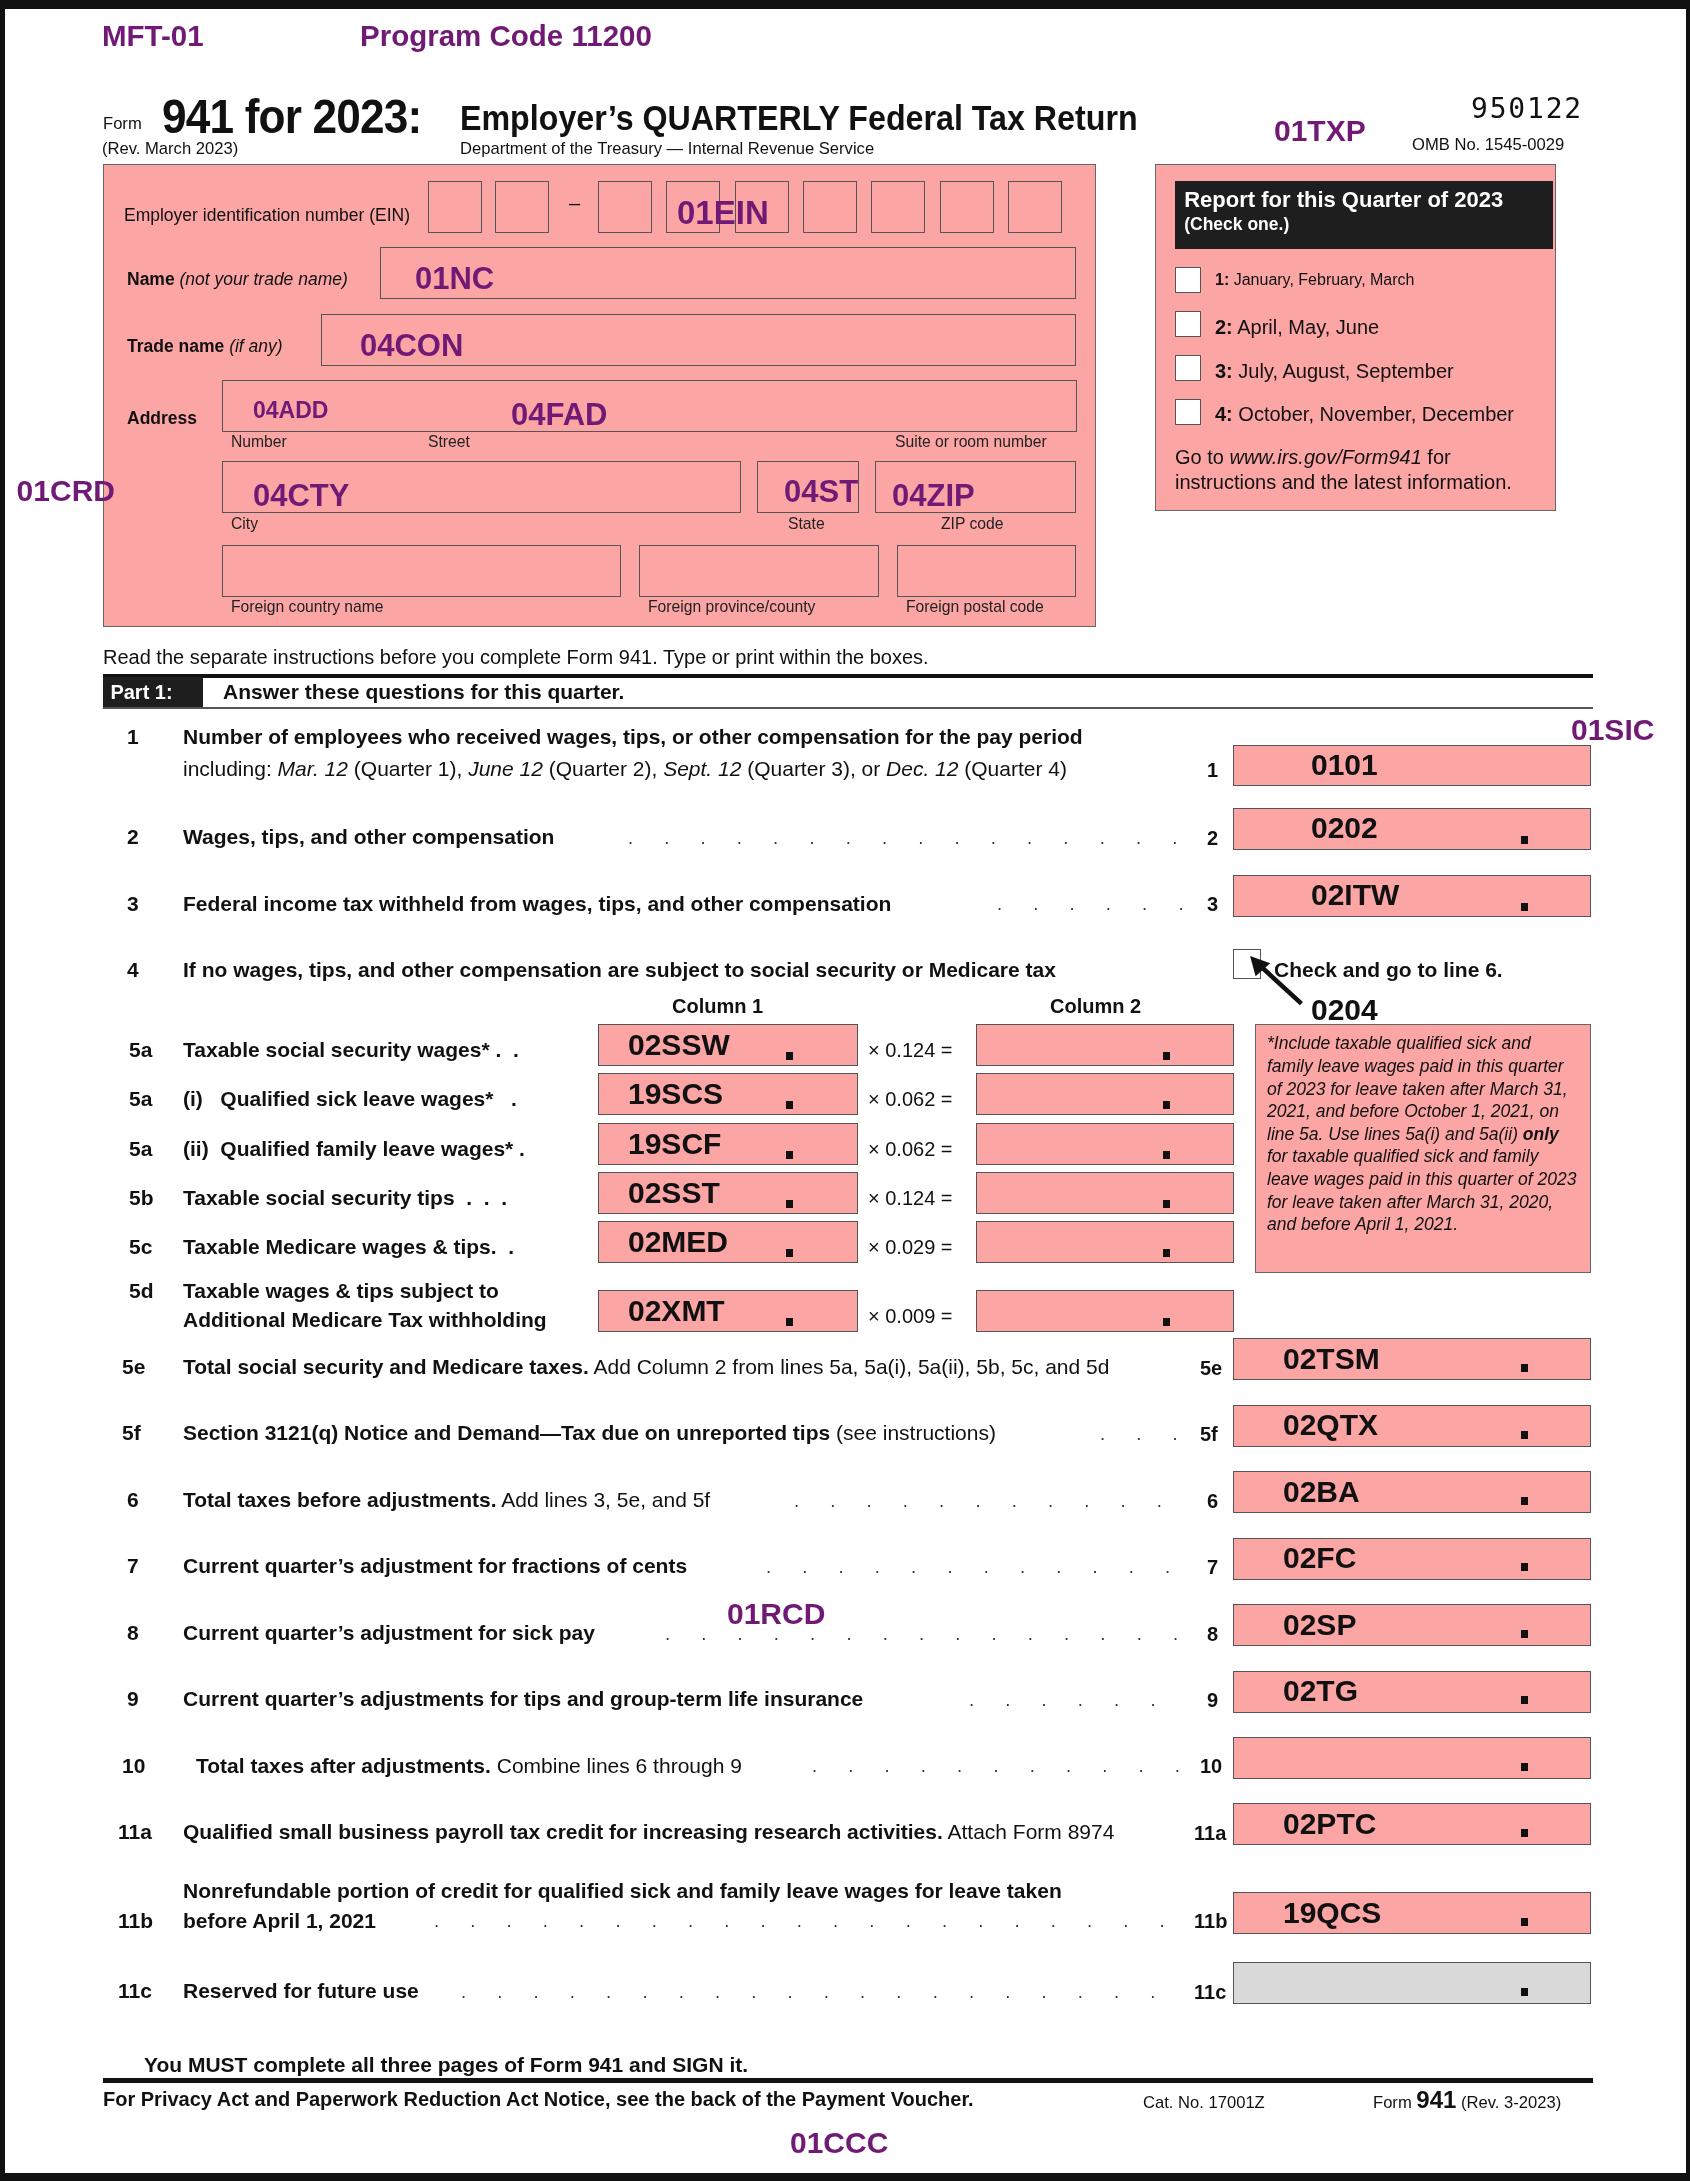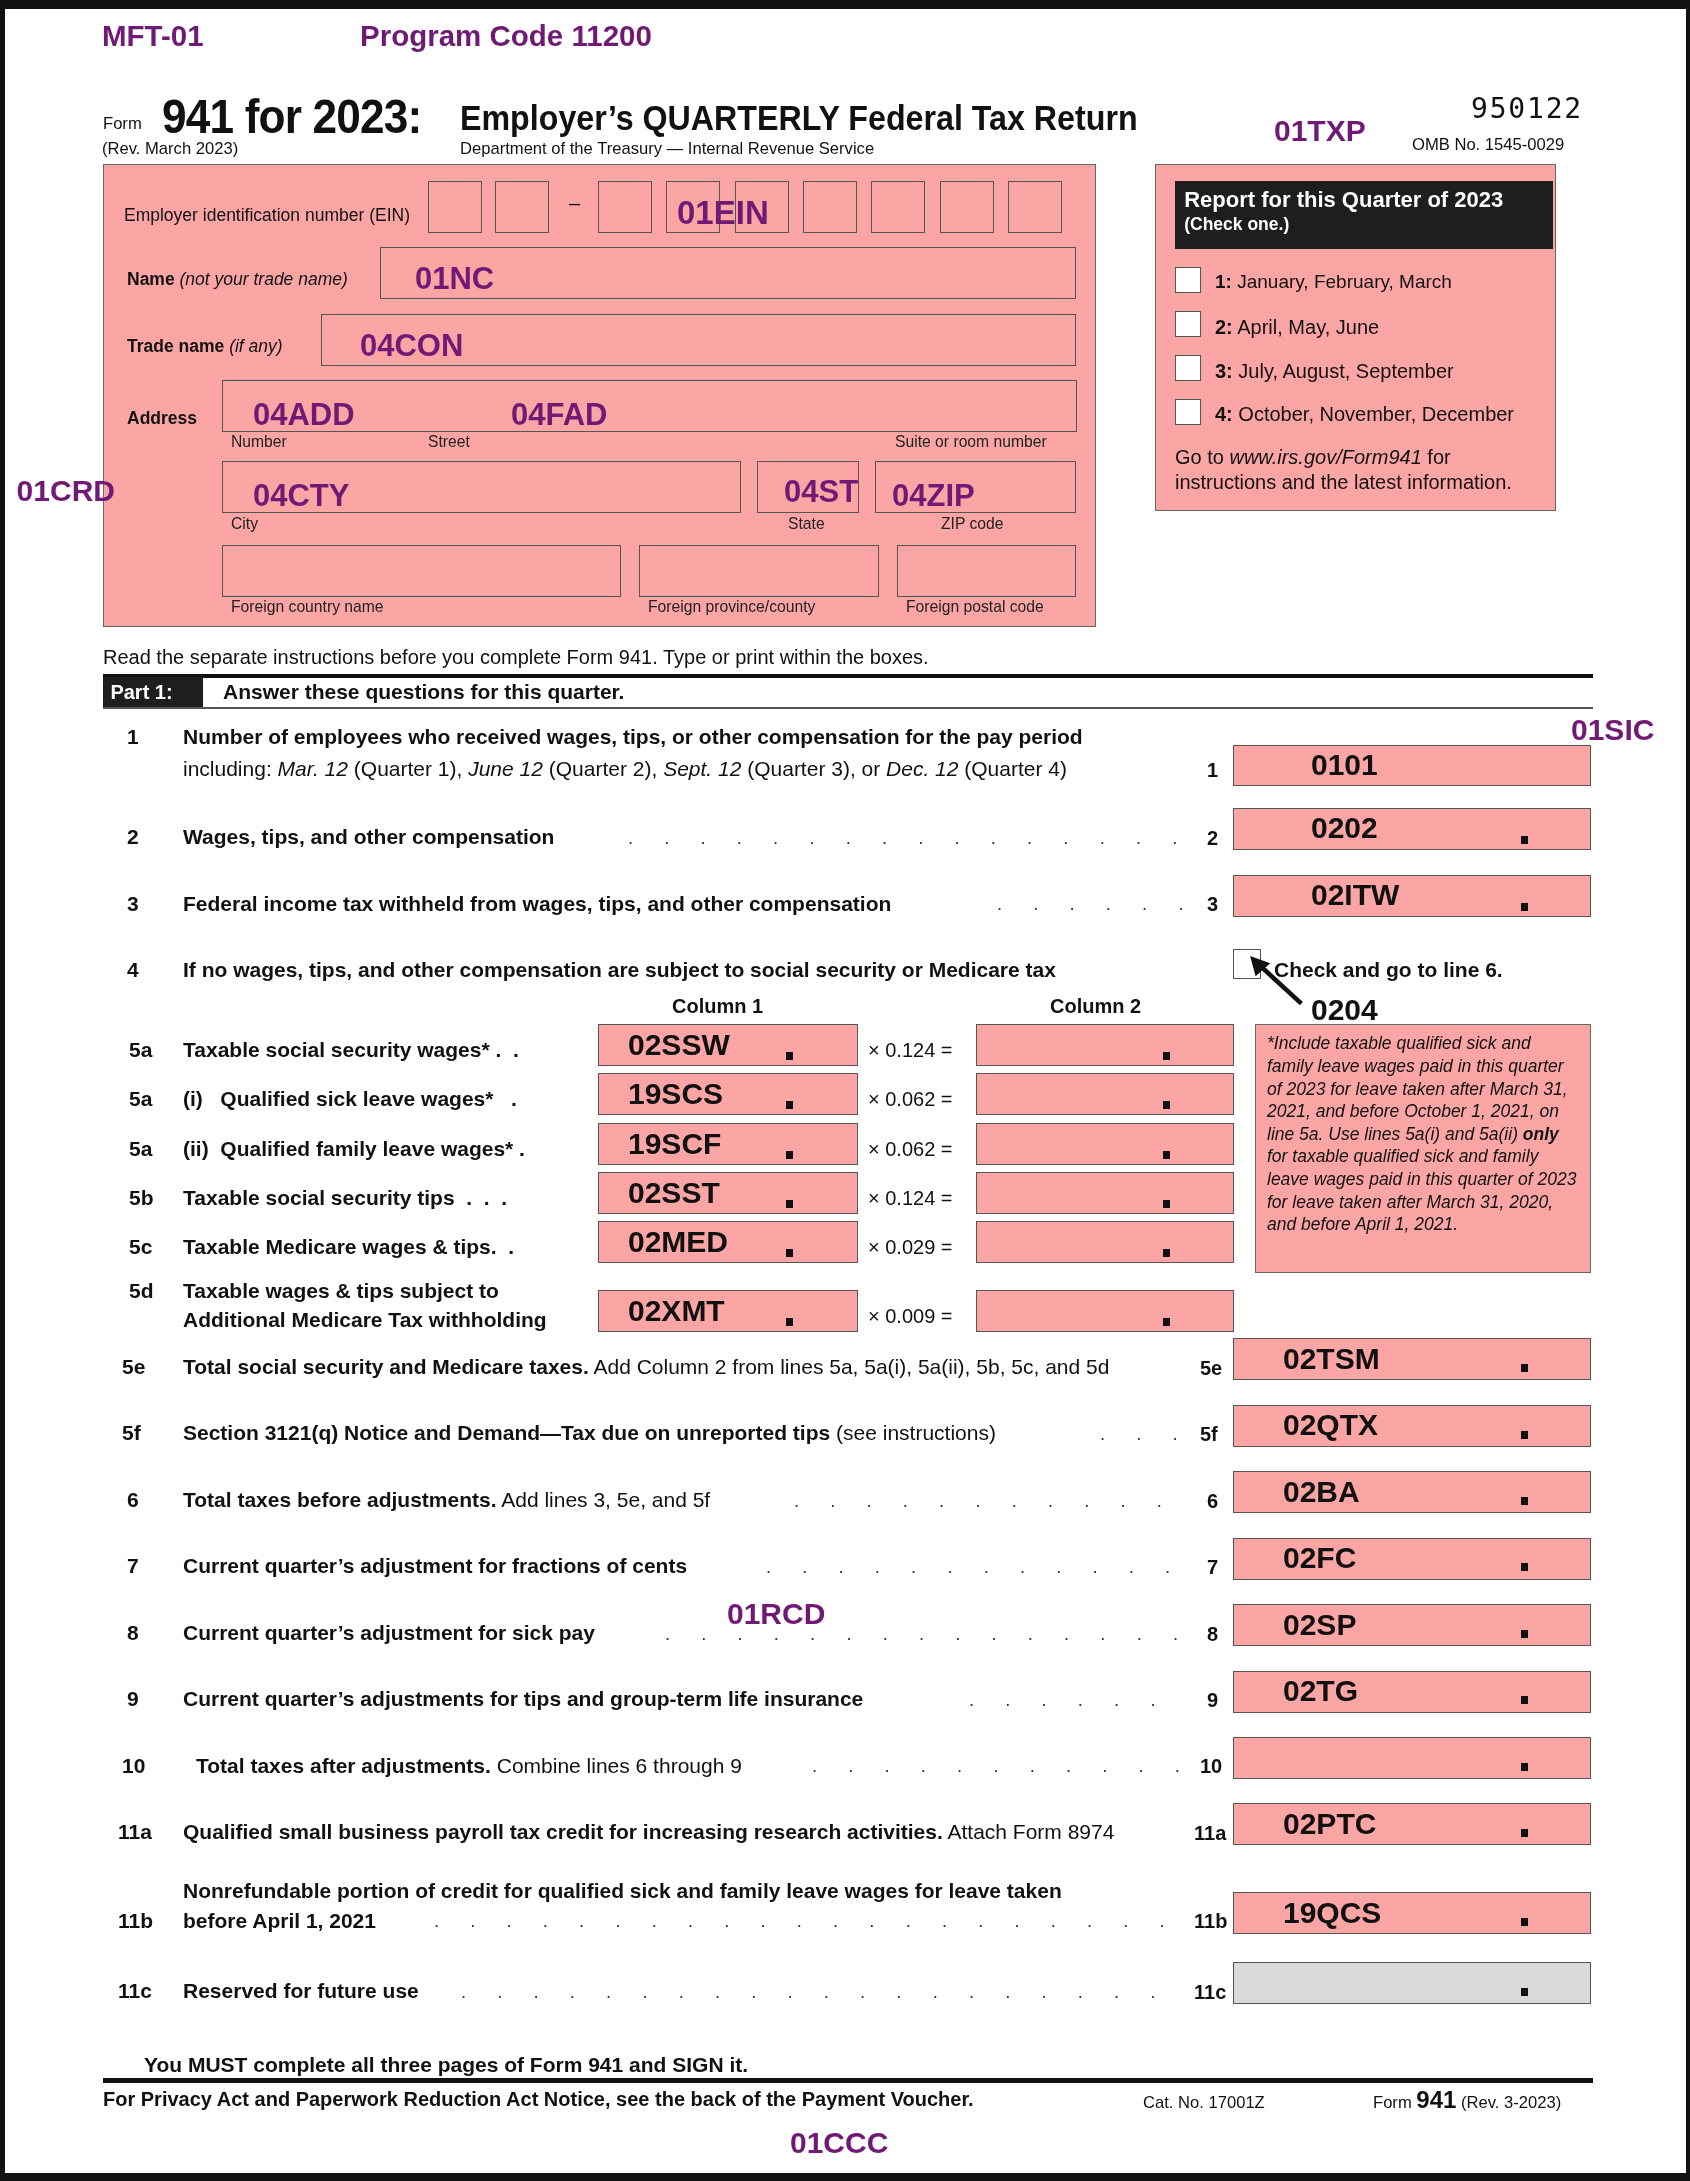--- a/index.html
+++ b/index.html
@@ -57,21 +57,21 @@
 <div class="abs lbl" style="left:127px;top:269px;font-weight:bold;"><span>Name</span> <span class="it">(not your trade name)</span></div>
 <div class="box" style="left:380px;top:247px;width:696px;height:52px;"></div>
 <div class="abs code" style="left:415px;top:261px;font-size:31px;">01NC</div>
 
 <div class="abs lbl" style="left:127px;top:336px;font-weight:bold;"><span>Trade name</span> <span class="it">(if any)</span></div>
 <div class="box" style="left:321px;top:314px;width:755px;height:52px;"></div>
 <div class="abs code" style="left:360px;top:328px;font-size:31px;">04CON</div>
 
 <div class="abs lbl" style="left:127px;top:408px;font-weight:bold;">Address</div>
 <div class="box" style="left:222px;top:380px;width:855px;height:52px;"></div>
-<div class="abs code" style="left:253px;top:397px;font-size:31px;">04ADD</div>
+<div class="abs code" style="left:253px;top:397px;font-size:23px;">04ADD</div>
 <div class="abs code" style="left:511px;top:397px;font-size:31px;">04FAD</div>
 <div class="abs small" style="left:231px;top:433px;">Number</div>
 <div class="abs small" style="left:428px;top:433px;">Street</div>
 <div class="abs small" style="left:895px;top:433px;">Suite or room number</div>
 
 <div class="abs code" style="left:16.6px;top:474px;font-size:30px;">01CRD</div>
 <div class="box" style="left:222px;top:461px;width:519px;height:52px;"></div>
 <div class="abs code" style="left:253px;top:478px;font-size:31px;">04CTY</div>
 <div class="box" style="left:757px;top:461px;width:102px;height:52px;"></div>
 <div class="abs code" style="left:784px;top:474px;font-size:31px;">04ST</div>
@@ -87,21 +87,21 @@
 <div class="abs small" style="left:231px;top:598px;">Foreign country name</div>
 <div class="abs small" style="left:648px;top:598px;">Foreign province/county</div>
 <div class="abs small" style="left:906px;top:598px;">Foreign postal code</div>
 
 <div class="box" style="left:1155px;top:164px;width:401px;height:347px;border-color:#666;"></div>
 <div class="abs" style="left:1175px;top:181px;width:378px;height:68px;background:#1e1e1e;color:#fff;box-sizing:border-box;padding:5.5px 9.2px;">
   <div style="font-size:22px;font-weight:bold;">Report for this Quarter of 2023</div>
   <div style="font-size:17.5px;font-weight:bold;margin-top:1.8px;">(Check one.)</div>
 </div>
 <div class="chk" style="left:1175px;top:267px;"></div>
-<div class="abs" style="left:1215px;top:271px;font-size:19px;"><b>1:</b> <span>January, February, March</span></div>
+<div class="abs" style="left:1215px;top:271px;font-size:16px;"><b>1:</b> <span>January, February, March</span></div>
 <div class="chk" style="left:1175px;top:311px;"></div>
 <div class="abs" style="left:1215px;top:316px;font-size:20px;"><b>2:</b> <span>April, May, June</span></div>
 <div class="chk" style="left:1175px;top:355px;"></div>
 <div class="abs" style="left:1215px;top:360px;font-size:20px;"><b>3:</b> <span>July, August, September</span></div>
 <div class="chk" style="left:1175px;top:399px;"></div>
 <div class="abs" style="left:1215px;top:403px;font-size:20px;"><b>4:</b> <span>October, November, December</span></div>
 <div class="abs" style="left:1175px;top:445px;font-size:20px;line-height:25px;">
   <span>Go to</span> <i>www.irs.gov/Form941</i> <span>for</span><br>
   <span>instructions and the latest information.</span>
 </div>

